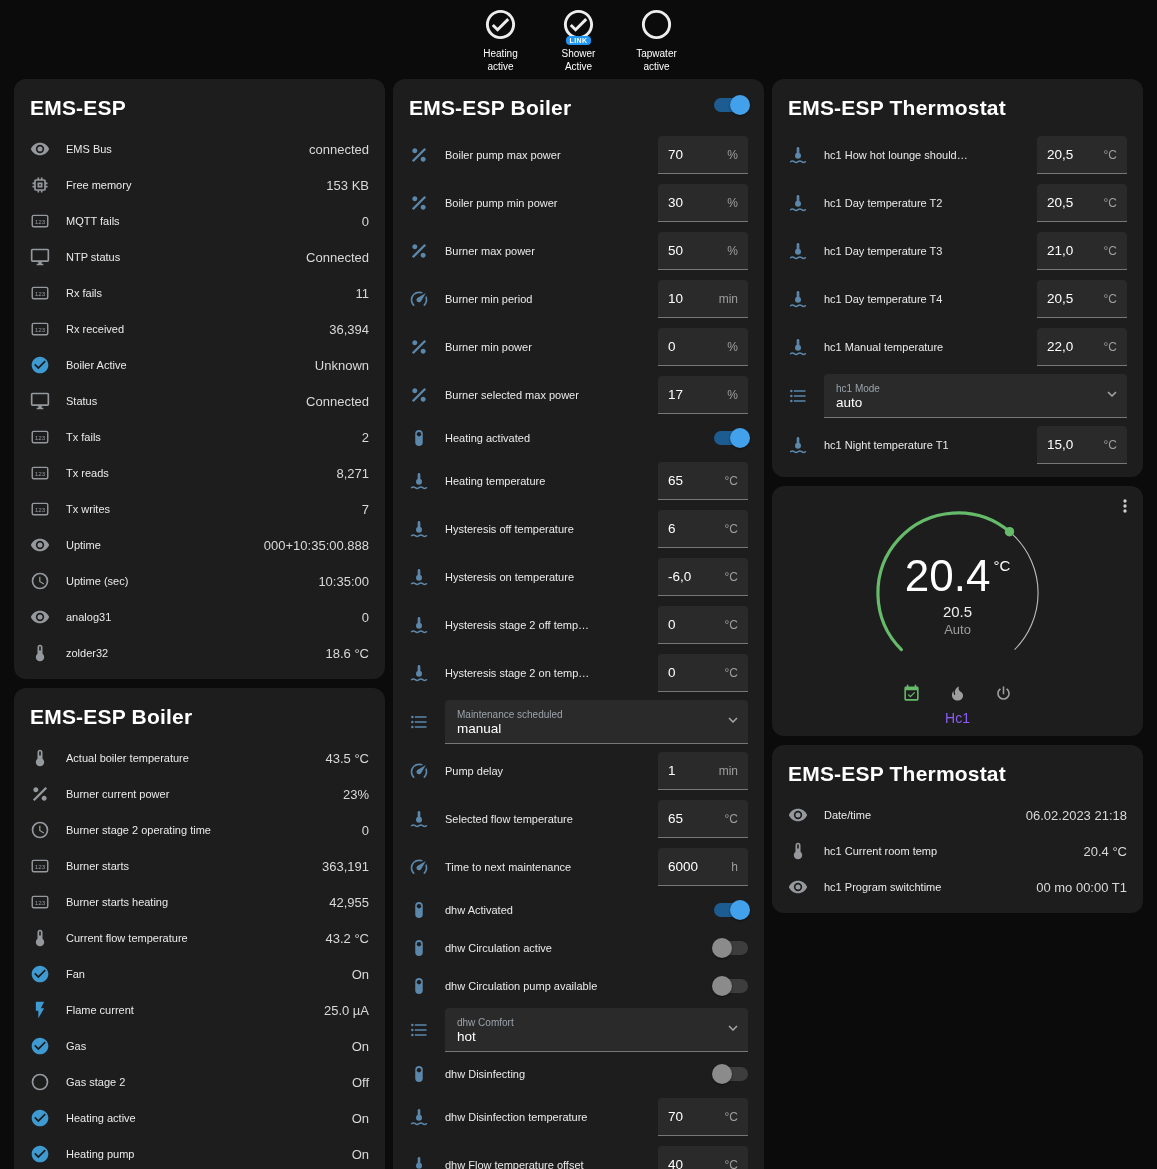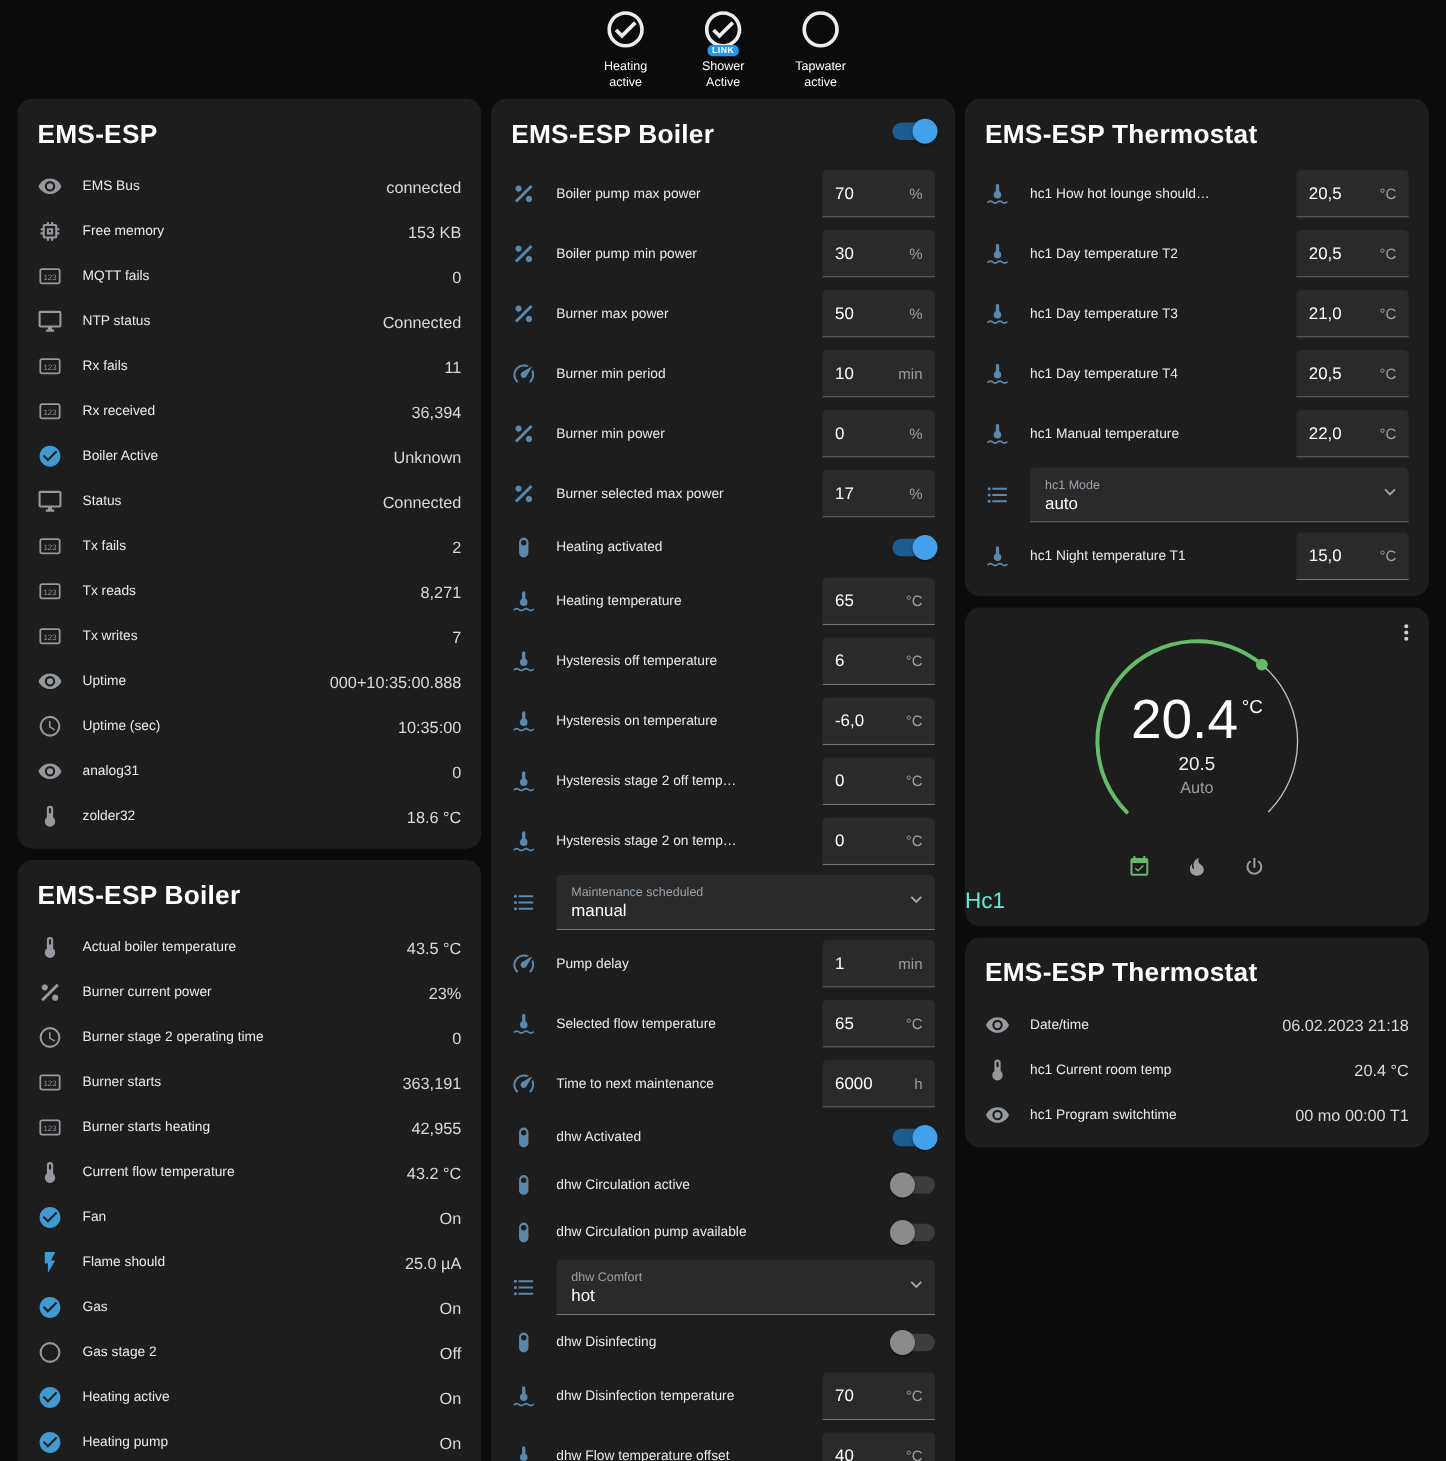--- a/index.html
+++ b/index.html
@@ -65,21 +65,21 @@
 .dial .arc{position:absolute;inset:0;width:100%;height:100%}
 .dial-text{position:absolute;inset:0;display:flex;flex-direction:column;align-items:center;justify-content:center;padding-top:4px}
 .dial-temp{display:flex;align-items:flex-start;font-size:44px;color:#fff;line-height:1}
 .dial-unit{font-size:15px;margin-left:3px;margin-top:4px}
 .dial-target{font-size:15px;color:#eee;margin-top:5px}
 .dial-mode{font-size:13px;color:#9e9e9e;margin-top:2px}
 .dial-icons{display:flex;justify-content:center;gap:27px;margin-top:0}
 .di{color:#9e9e9e;cursor:pointer;display:flex}
 .di svg{width:19px;height:19px}
 .di.green{color:var(--arc-green,#66bb6a)}
-.dial-zone{font-size:18px;color:#5eead4;margin-top:7px}
+.dial-zone{text-align:center;font-size:14px;color:#8b5cf6;margin-top:7px}
 </style>
 </head>
 <body>
 
 <header class="badges">
   <div class="badge">
     <div class="badge-circle">
       <span><svg viewBox="0 0 24 24">
             <path fill="currentColor" d="M12 2C6.5 2 2 6.5 2 12S6.5 22 12 22 22 17.5 22 12 17.5 2 12 2M12 20C7.59 20 4 16.41 4 12S7.59 4 12 4 20 7.59 20 12 16.41 20 12 20M16.59 7.58L10 14.17L7.41 11.59L6 13L10 17L18 9L16.59 7.58Z"></path>
           </svg></span>
@@ -327,21 +327,21 @@
             </span>
             <span class="label">Fan</span>
             <span class="value">On</span>
           </div>
           <div class="row r-sensor">
             <span class="icon blue">
               <svg viewBox="0 0 24 24">
                 <path fill="currentColor" d="M7,2V13H10V22L17,10H13L17,2H7Z"></path>
               </svg>
             </span>
-            <span class="label">Flame should</span>
+            <span class="label">Flame current</span>
             <span class="value">25.0 µA</span>
           </div>
           <div class="row r-sensor">
             <span class="icon blue">
               <svg viewBox="0 0 24 24">
                 <path fill="currentColor" d="M12 2C6.5 2 2 6.5 2 12S6.5 22 12 22 22 17.5 22 12 17.5 2 12 2M10 17L5 12L6.41 10.59L10 14.17L17.59 6.58L19 8L10 17Z"></path>
               </svg>
             </span>
             <span class="label">Gas</span>
             <span class="value">On</span>

